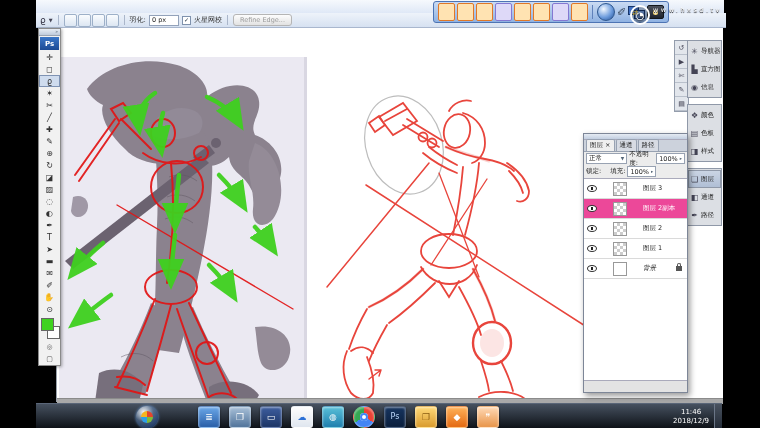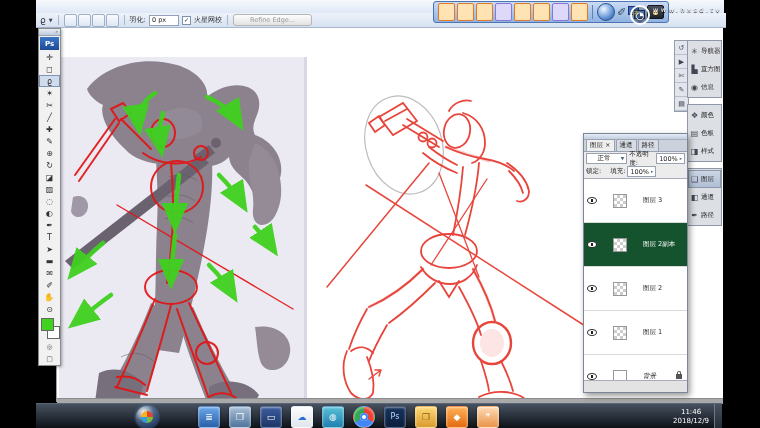--- a/index.html
+++ b/index.html
@@ -17,21 +17,21 @@
   .ob-toolglyph{font-size:9px;color:#334;}
   .ob-dd{font-size:5px;color:#445;}
   .mode-btn{width:11px;height:11px;border:1px solid #9db0c8;border-radius:2px;
     background:linear-gradient(#fafcfe,#dce6f2);font-size:6px;color:#456;
     display:flex;align-items:center;justify-content:center;}
   .ob-input{width:26px;height:9px;background:#fff;border:1px solid #93a2ba;
     font-size:6.5px;display:flex;align-items:center;padding-left:2px;color:#222;}
   .checkbox{width:7px;height:7px;background:#fff;border:1px solid #7f92ad;font-size:6px;
     line-height:6px;text-align:center;color:#234;}
   .ob-btn{border:1px solid #b5b5b5;border-radius:3px;background:linear-gradient(#fdfdfd,#e2e2e2);
-    color:#9a9a9a;font-size:6.5px;padding:1px 16px;}
+    color:#9a9a9a;font-size:6.5px;padding:1px 6px;}
   
   .broadcast{position:absolute;left:433px;top:1px;height:20px;display:flex;align-items:center;gap:2px;
     background:linear-gradient(#cadbf3,#8fb2e2);border:1px solid #4d74b4;border-radius:3px;
     padding:0 4px;z-index:30;}
   .tilewrap{display:flex;gap:2px;}
   .tile{width:14px;height:15px;border-radius:2px;font-size:4.5px;line-height:1.1;text-align:center;
     display:flex;align-items:center;justify-content:center;overflow:hidden;padding:0.5px;}
   .tile.o{background:#ffe3b2;border:1px solid #e07828;color:#c22e08;}
   .tile.p{background:#ded9f8;border:1px solid #8478d2;color:#5848b8;}
   .b-sep{width:1px;height:14px;background:#5f81bb;margin:0 2px;}
@@ -95,22 +95,22 @@
   .lp-tab{padding:1px 3px;border:1px solid #98a2b2;border-bottom:none;border-radius:2px 2px 0 0;
     background:#d7dbe3;margin-right:1px;white-space:nowrap;}
   .lp-tab.active{background:#efefef;}
   .lp-row{display:flex;align-items:center;gap:2px;height:13px;padding:0 2px;}
   .combo{background:#fff;border:1px solid #98a2b2;height:9px;display:flex;align-items:center;
     gap:2px;padding:0 2px;}
   .combo .arrow{font-size:4.5px;color:#567;}
   .lock-glyphs{display:flex;gap:1px;font-size:6px;color:#555;}
   .lp-list{flex:1;background:#fff;border-top:1px solid #aab;position:relative;overflow:hidden;}
   .layer-row{display:flex;align-items:center;height:19px;border-bottom:1px solid #dadada;
-    gap:16px;padding:12px 2px;}
-  .layer-row.selected{background:#14532d;color:#fff;}
+    gap:16px;padding:0 2px;}
+  .layer-row.selected{background:#ec4899;color:#fff;}
   .eye{width:11px;display:flex;align-items:center;justify-content:center;}
   .eye i{display:block;width:8px;height:5px;border:1px solid #333;border-radius:50%;
     background:radial-gradient(circle at 50% 50%,#222 25%,#fff 30%);}
   .layer-row.selected .eye i{background:radial-gradient(circle at 50% 50%,#222 25%,#fff 30%);}
   .thumb{width:14px;height:14px;border:1px solid #999;box-sizing:border-box;
     background:repeating-conic-gradient(#cdcdcd 0 25%,#ffffff 0 50%);background-size:6px 6px;}
   .bg-layer .thumb{background:#fff;}
   .layer-name{flex:1;white-space:nowrap;overflow:hidden;}
   .bg-layer .layer-name{font-style:italic;}
   .lock-badge{display:none;width:6px;height:5px;background:#555;position:relative;margin-right:3px;}
@@ -505,21 +505,21 @@
       </span>
         <span class="lp-tab">
         <span>通道</span> <span></span>
       </span>
         <span class="lp-tab">
         <span>路径</span> <span></span>
       </span>
       </div>
     <div class="lp-row">
       <span class="combo" style="width:40px;">
-        <span style="flex:1;text-align:center;">正常</span>
+        <span style="flex:1;">正常</span>
           <span class="arrow">▼</span>
       </span>
       <span>不透明度:</span>
       <span class="combo">
         <span>100%</span>
           <span class="arrow">▸</span>
       </span>
     </div>
     <div class="lp-row">
       <span>锁定:</span>

